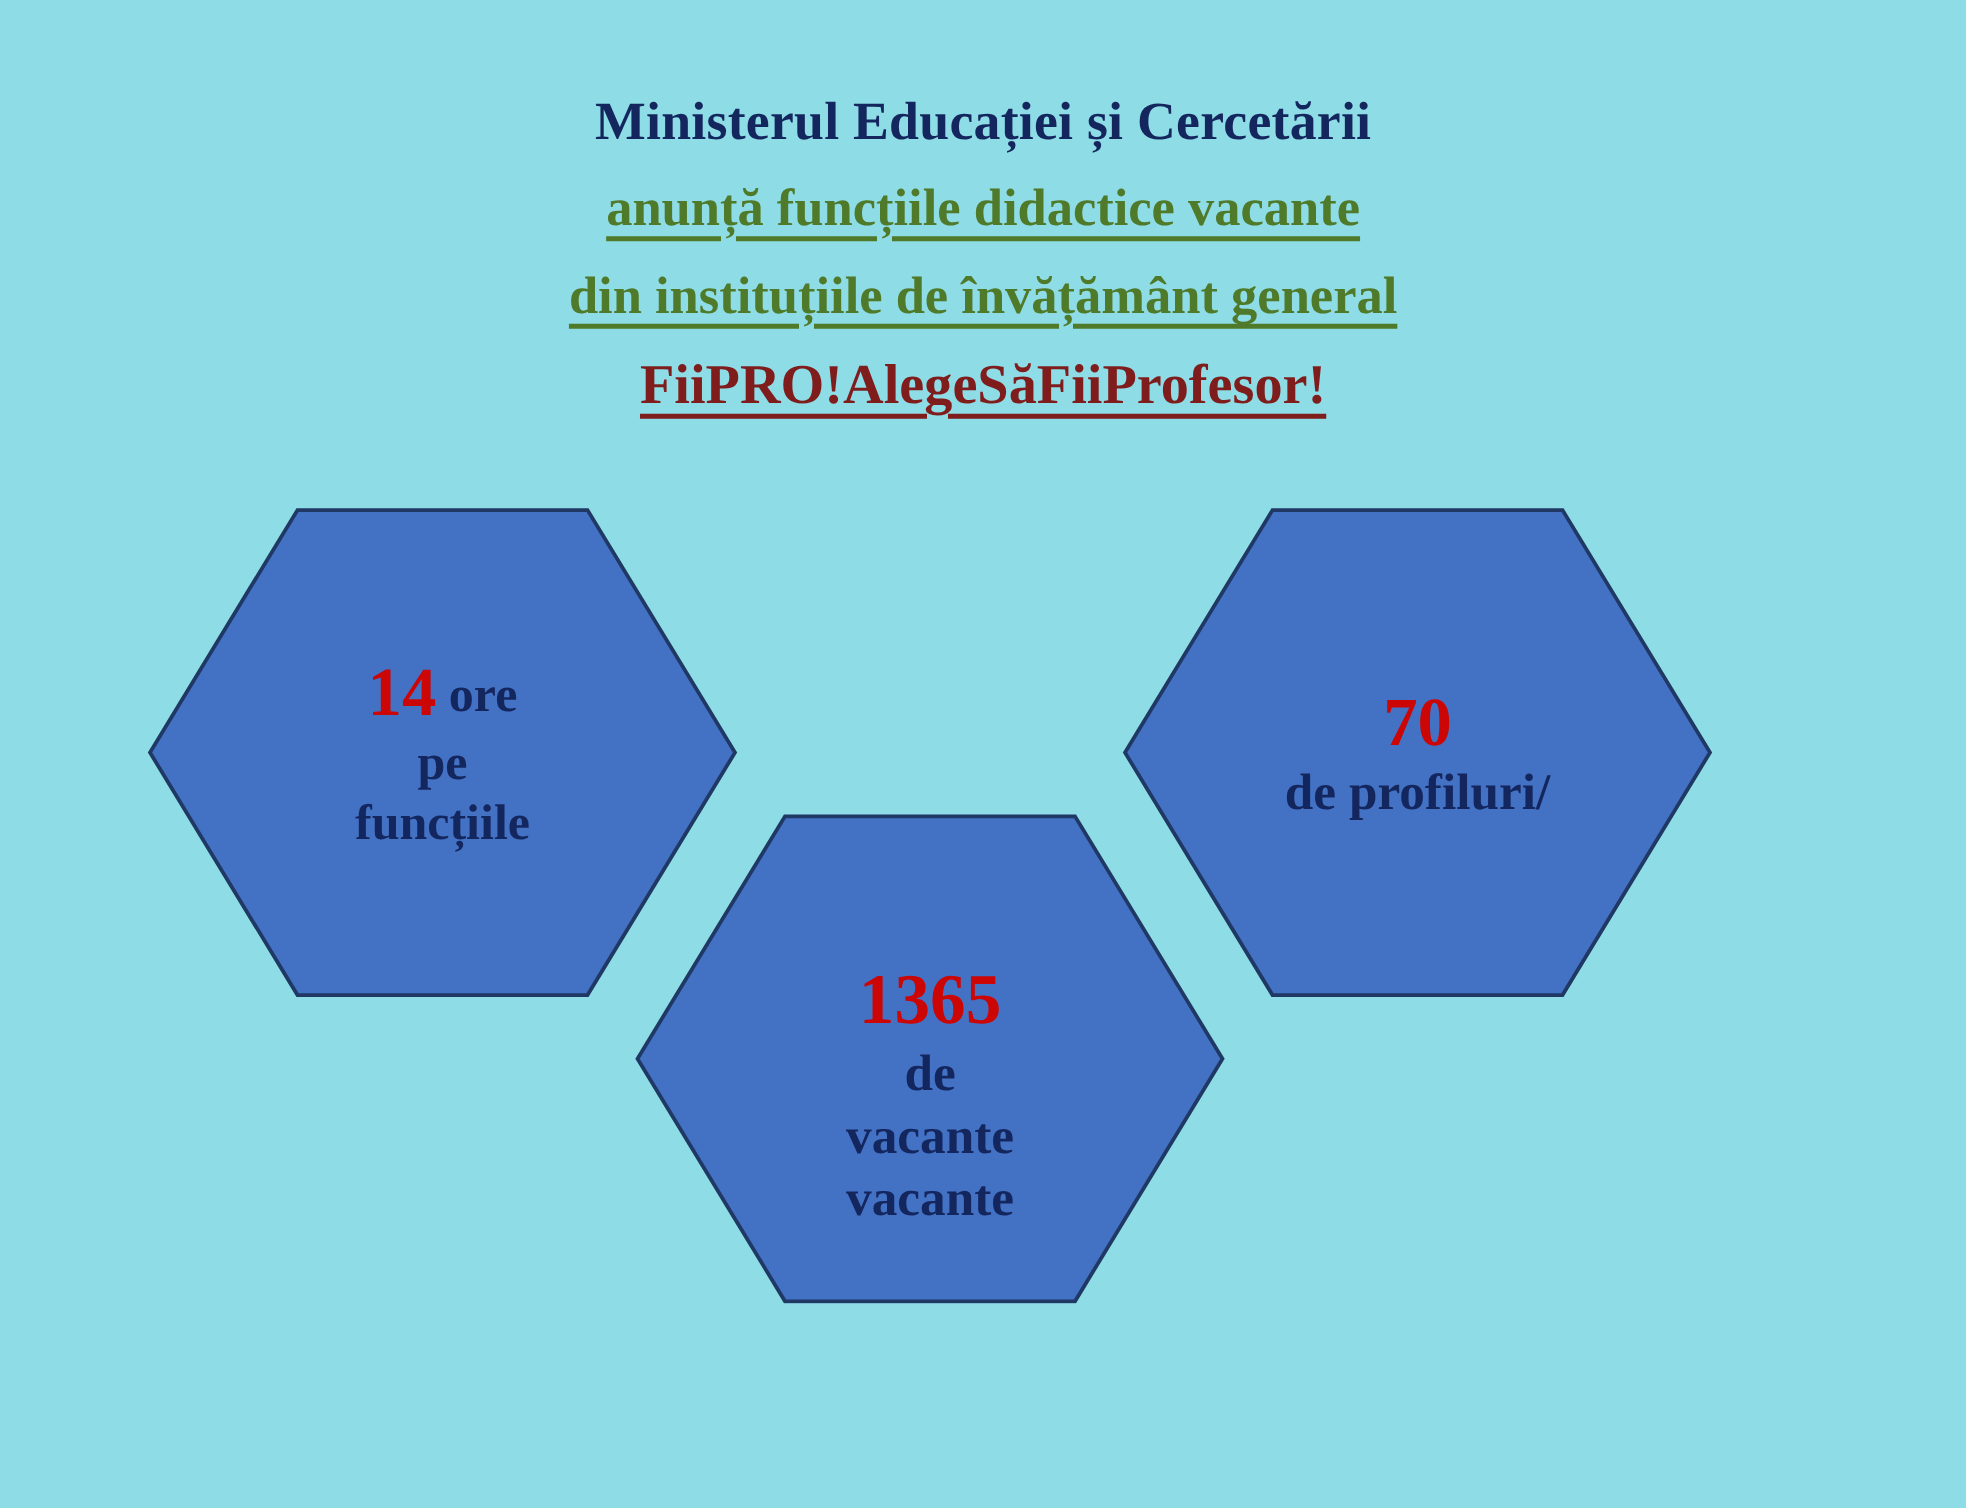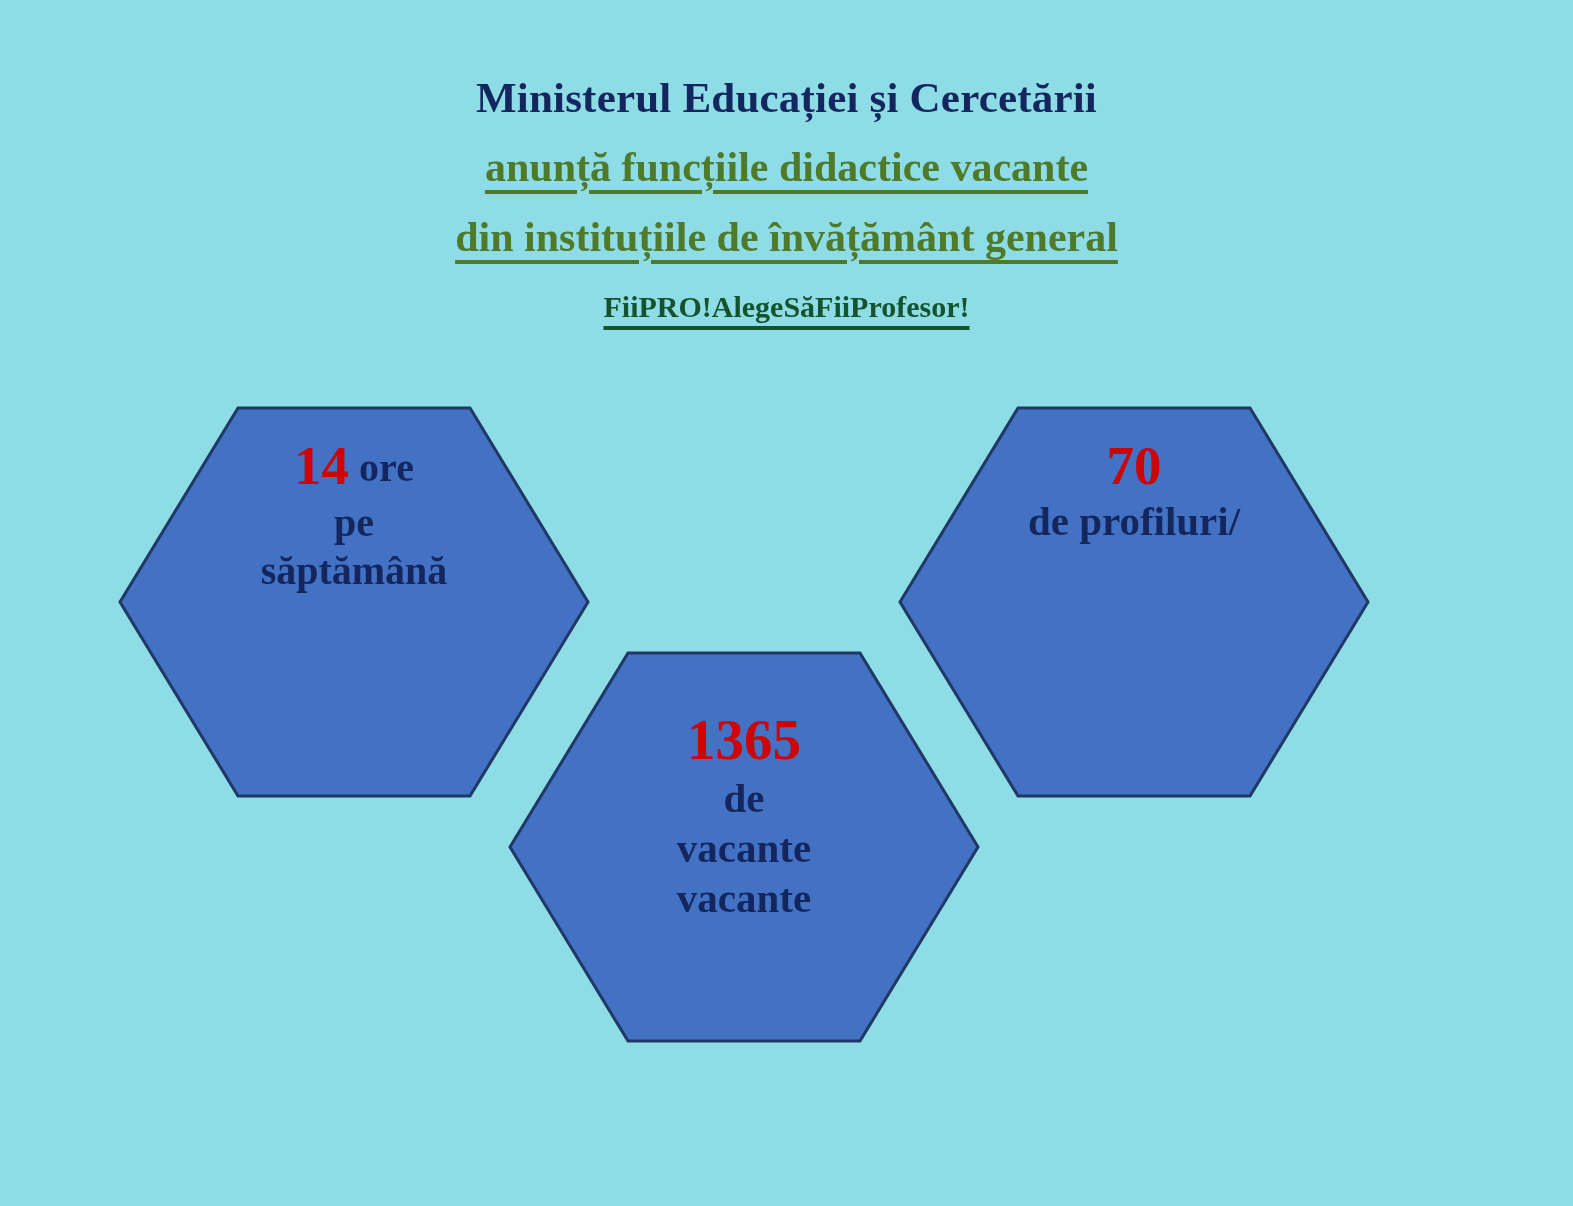--- a/index.html
+++ b/index.html
@@ -40,22 +40,22 @@
     font-size: 42px;
     line-height: 70px;
   }
   .line-green .u {
     text-decoration: underline;
     text-decoration-thickness: 4px;
     text-underline-offset: 9px;
     margin-top: 12px;
   }
   .line-blue {
-    color: #14532d;
-    font-size: 30px;
+    color: #7f1d1d;
+    font-size: 45px;
     line-height: 70px;
   }
   .line-blue .u {
     text-decoration: underline;
     text-decoration-thickness: 4px;
     text-underline-offset: 9px;
   }
 
   
   .hex-layer {
@@ -80,27 +80,26 @@
   }
   .hex-text {
     position: absolute;
     left: 0;
     top: 0;
     width: 472px;
     height: 392px;
     display: flex;
     flex-direction: column;
     align-items: center;
-    justify-content: flex-start;
+    justify-content: center;
     text-align: center;
     font-weight: bold;
     color: #14265e;
     line-height: 1.12;
     pointer-events: none;
-    margin-top: 28px;
   }
   .num {
     color: #cc0505;
     font-weight: bold;
   }
 
   
   #hex-hours { left: 118px; top: 406px; }
   #hex-hours .hex-text { padding-bottom: 10px; }
   #hex-hours .row-top { font-size: 40px; line-height: 1.18; }
@@ -131,21 +130,21 @@
 
 <div class="hex-layer">
 
   <div class="hex-wrap" id="hex-hours">
     <svg viewBox="0 0 472 392" preserveAspectRatio="none">
       <polygon points="120,2 352,2 470,196 352,390 120,390 2,196" fill="#4372c4" stroke="#1f3864" stroke-width="3"></polygon>
     </svg>
     <div class="hex-text">
       <div class="row-top"><span class="num">14</span> <span>ore</span></div>
       <div class="row">pe</div>
-      <div class="row">săptămână</div>
+      <div class="row">funcțiile</div>
     </div>
   </div>
 
   <div class="hex-wrap" id="hex-posts">
     <svg viewBox="0 0 472 392" preserveAspectRatio="none">
       <polygon points="120,2 352,2 470,196 352,390 120,390 2,196" fill="#4372c4" stroke="#1f3864" stroke-width="3"></polygon>
     </svg>
     <div class="hex-text">
       <span class="num">1365</span>
       <div class="row">de</div>

